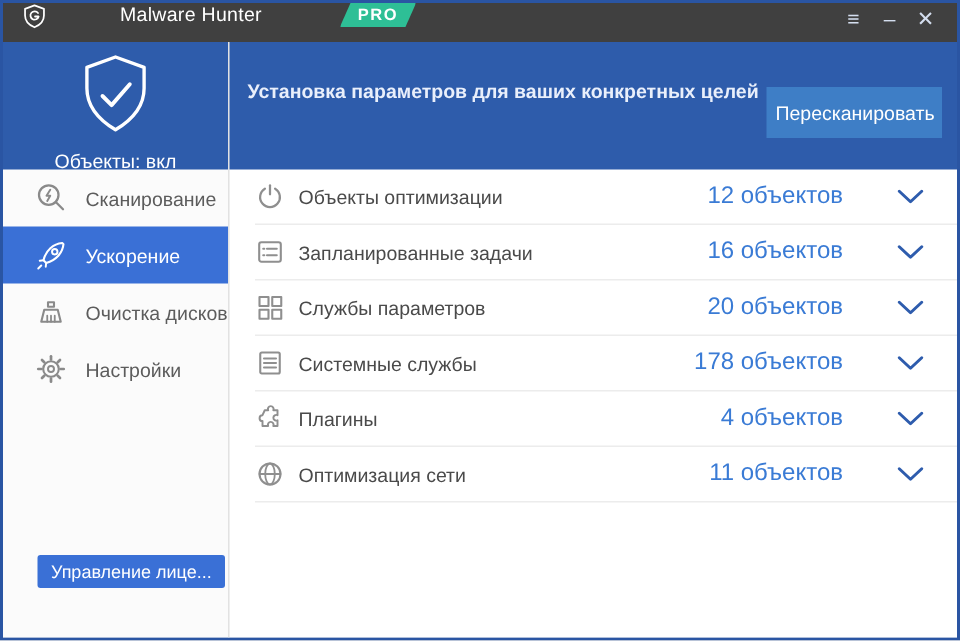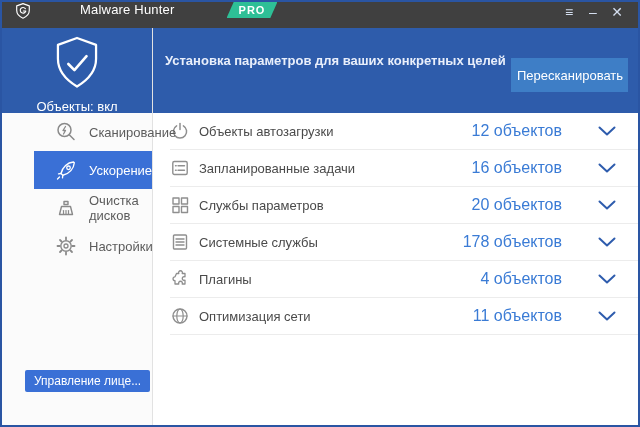--- a/index.html
+++ b/index.html
@@ -16,21 +16,21 @@
   
   .app-body{flex:1;display:flex;min-height:0;}
   .sidebar{width:150px;flex:0 0 auto;background:#fbfbfb;border-right:1px solid #e2e2e2;
            display:flex;flex-direction:column;position:relative;}
   .sidebar-top{height:85px;flex:0 0 auto;background:#2e5cab;display:flex;flex-direction:column;
                align-items:center;justify-content:flex-start;}
   .shield-big{margin-top:7px;}
   .protection{color:#fff;font-size:13px;margin-top:2px;}
   .menu{display:flex;flex-direction:column;}
   .menu-item{height:38px;display:flex;align-items:center;gap:11px;padding-left:20px;font-size:13px;
-             color:#5c5c5c;cursor:pointer;margin-left:32px;}
+             color:#5c5c5c;cursor:pointer;}
   .menu-item .mi-icon{width:24px;height:24px;display:flex;align-items:center;justify-content:center;flex:0 0 auto;}
   .menu-item svg{stroke:#8a8a8a;}
   .menu-item.selected{background:#3a70d6;color:#ffffff;}
   .menu-item.selected svg{stroke:#ffffff;}
   .license-btn{position:absolute;left:23px;bottom:33px;background:#3a70d6;color:#fff;font-size:12px;
                border:none;border-radius:2px;padding:4px 9px;font-family:inherit;cursor:pointer;}
   
   .main{flex:1;display:flex;flex-direction:column;min-width:0;background:#fff;}
   .main-header{height:85px;flex:0 0 auto;background:#2e5cab;position:relative;color:#fff;
                box-sizing:border-box;padding:13px 0 0 12px;}
@@ -150,21 +150,21 @@
 
       <div class="list">
 
         <div class="row">
           <span class="row-icon">
             <svg width="20" height="20" viewBox="0 0 20 20">
               <line x1="10" y1="2.5" x2="10" y2="8.5" stroke-width="1.5"></line>
               <path d="M6.6 4.8 a6.6 6.6 0 1 0 6.8 0" stroke-width="1.5"></path>
             </svg>
           </span>
-          <span class="row-label">Объекты автозагрузки</span>
+          <span class="row-label">Объекты оптимизации</span>
           <span class="row-count">12 объектов</span>
           <span class="chev">
             <svg width="18" height="11" viewBox="0 0 18 11">
                 <polyline points="1.5,1.5 9,8.5 16.5,1.5" stroke="#2e5cad" stroke-width="2"></polyline>
               </svg>
           </span>
         </div>
 
         <div class="row">
           <span class="row-icon">

